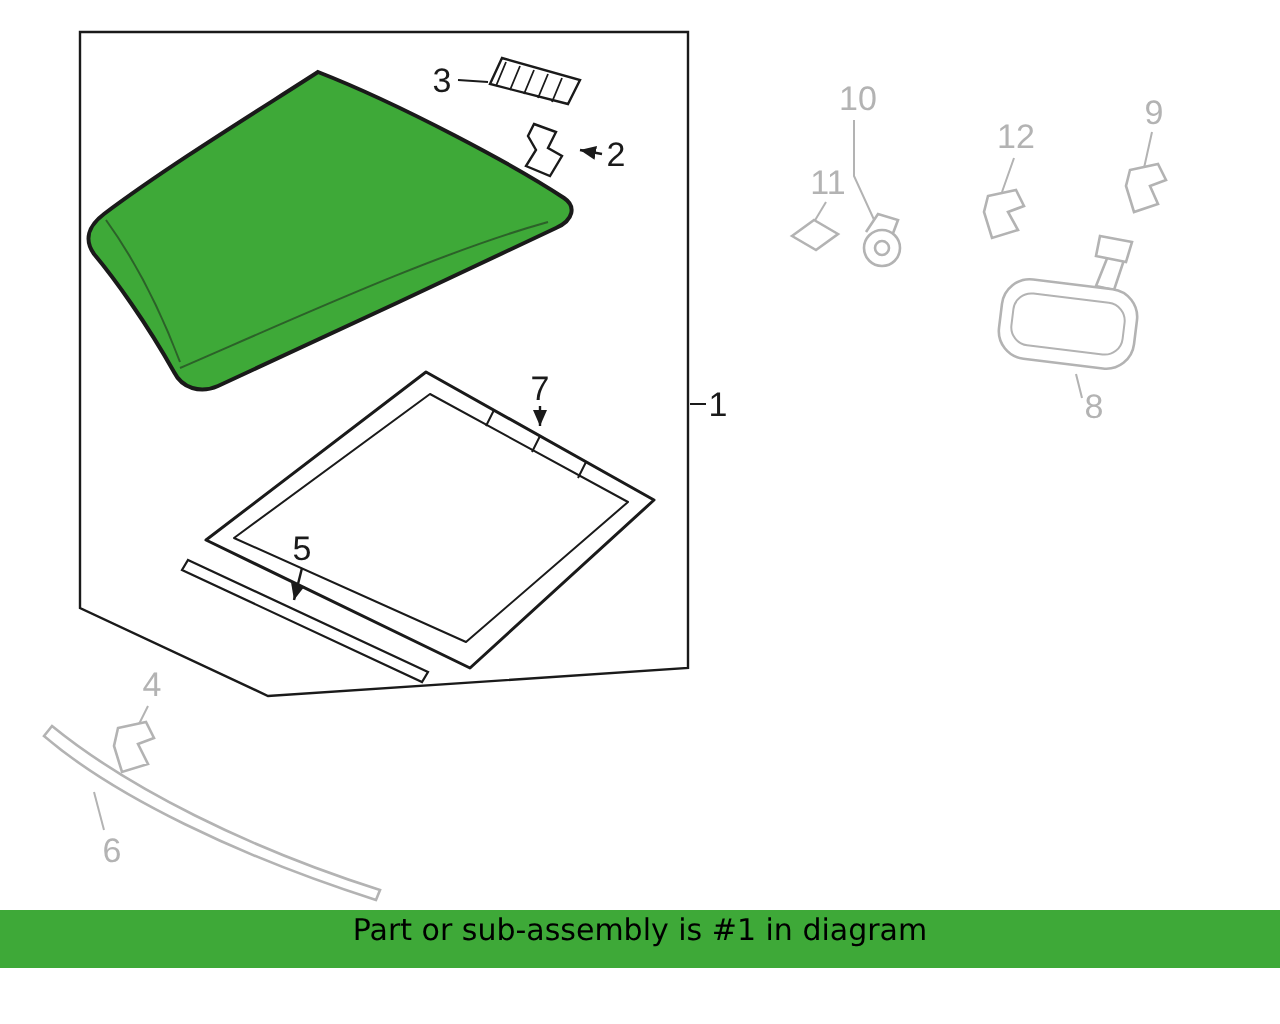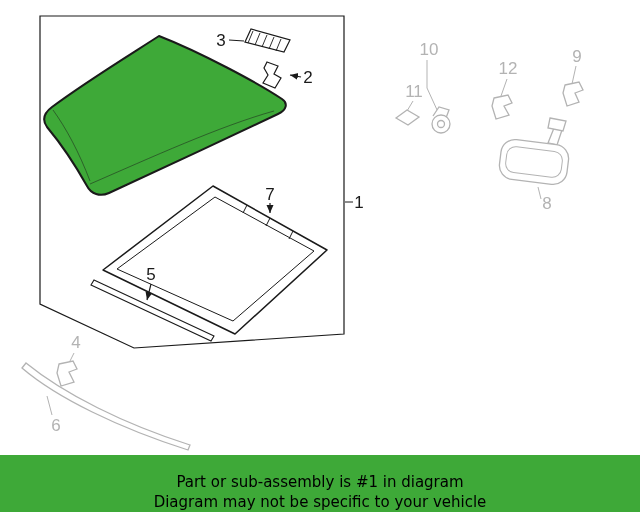--- a/index.html
+++ b/index.html
@@ -1,22 +1,22 @@
 <!DOCTYPE html>
 <html><head>
 <meta charset="utf-8">
 <style>
   html,body{margin:0;padding:0;background:#ffffff;}
   body{width:640px;height:512px;font-family:"Liberation Sans",sans-serif;}
   .page{position:relative;width:640px;height:512px;overflow:hidden;background:#fff;}
   svg{display:block;}
   svg text{font-family:"Liberation Sans",sans-serif;font-size:17px;stroke:none;}
   .banner{
-    width:640px;height:57px;
-    display:flex;flex-direction:column;justify-content:flex-end;align-items:center;
+    width:640px;height:29px;
+    display:flex;flex-direction:column;justify-content:space-between;align-items:center;
     text-align:center;
     font-family:"DejaVu Sans",sans-serif;
     font-size:15px;line-height:20px;
   }
 </style>
 </head>
 <body>
 
 <div class="page">
 
@@ -98,16 +98,15 @@
       <text x="547" y="209">8</text>
       <text x="577" y="62">9</text>
       <text x="429" y="55">10</text>
       <text x="414" y="97">11</text>
       <text x="508" y="74">12</text>
     </g>
   </svg>
 
   <div class="banner" style="background-color: rgb(62, 169, 56); color: rgb(0, 0, 0);">
     <div>Part or sub-assembly is #1 in diagram</div>
-    <div>Diagram may not be specific to your vehicle</div>
   </div>
 
 </div>
 
 </body></html>

